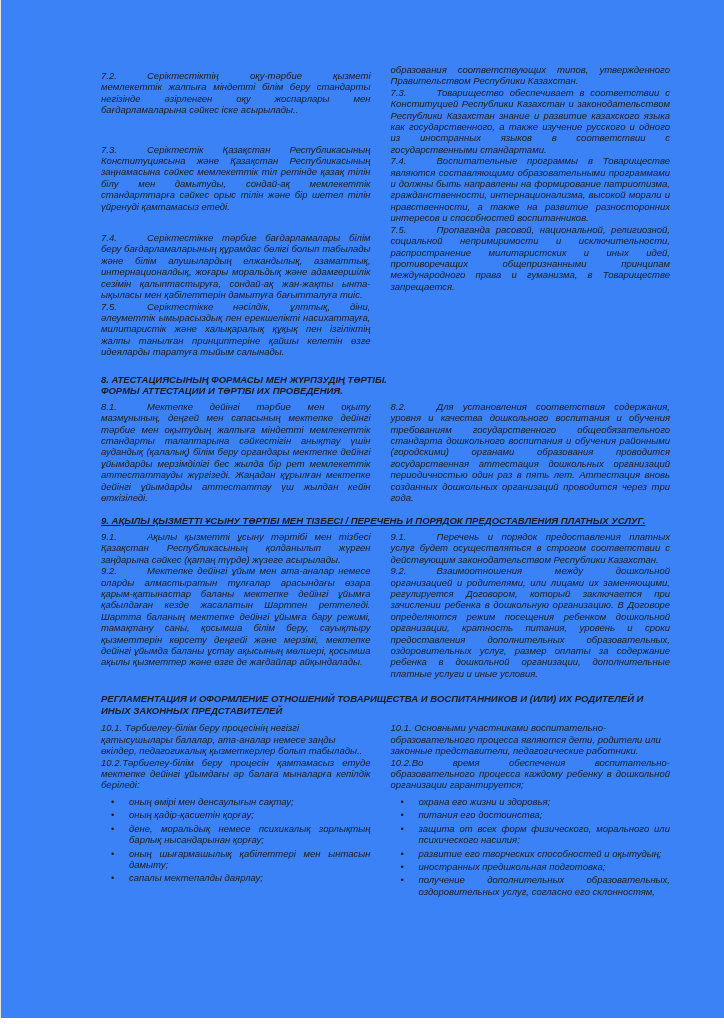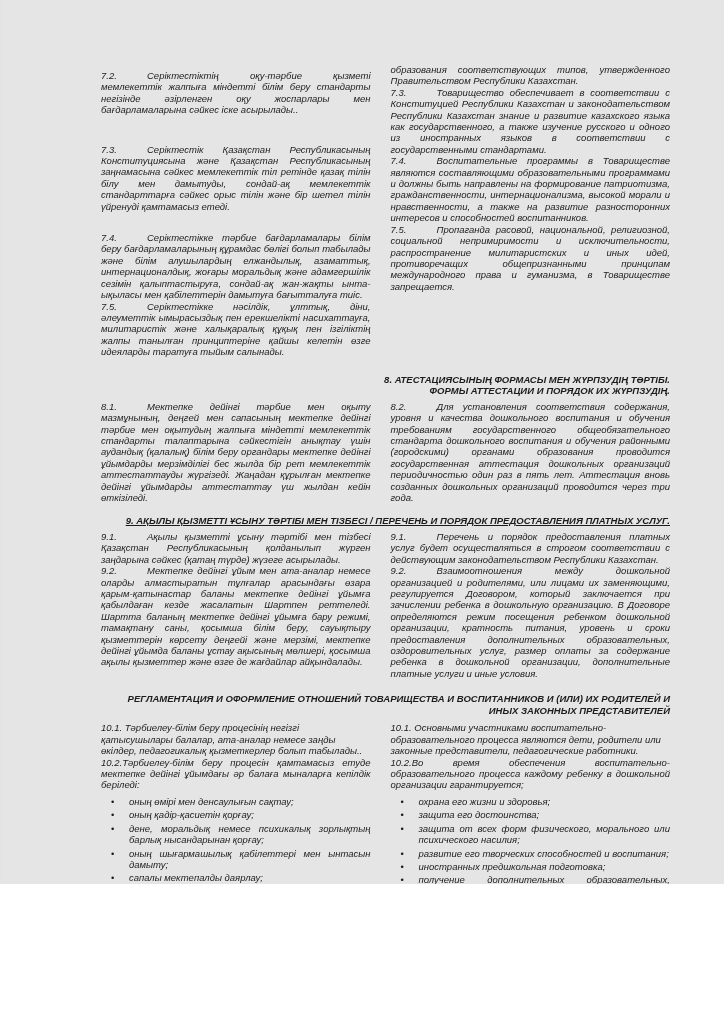--- a/index.html
+++ b/index.html
@@ -3,22 +3,22 @@
 <meta charset="utf-8">
 <style>
   html, body {
     margin: 0;
     padding: 0;
     background: #ffffff;
   }
   .page {
     position: relative;
     width: 724px;
-    height: 884px;
-    background: #e5e5e5;
+    height: 1018px;
+    background: #3b82f6;
     box-sizing: border-box;
     padding: 64px 54px 0 100px;
     font-family: "Liberation Sans", sans-serif;
     font-style: italic;
     font-size: 9.5px;
     line-height: 11.4px;
     color: #1c1c1c;
     overflow: hidden;
     border-left: 1px solid #e3e3e3;
   }
@@ -36,21 +36,21 @@
   .pnum {
     display: inline-block;
     min-width: 46px;
   }
   .mt6 { margin-top: 6px !important; }
   .mb28 { margin-bottom: 28px !important; }
   .mb20 { margin-bottom: 20px !important; }
   .heading {
     font-weight: bold;
     font-style: italic;
-    text-align: right;
+    text-align: left;
     font-size: 9.5px;
     line-height: 11.6px;
     margin: 0;
   }
   .heading-8 { margin: 16px 0 4px 0; }
   .heading-9 { margin: 12px 0 4px 0; text-decoration: underline; }
   .heading-10 { margin: 14px 0 6px 0; }
   .bullets {
     margin-top: 5px;
   }
@@ -83,21 +83,21 @@
     <div class="col-r">
       <p class="para justify"><span>образования соответствующих типов, утвержденного Правительством Республики Казахстан.</span></p>
       <p class="para justify"><span class="pnum">7.3.</span><span>Товарищество обеспечивает в соответствии с Конституцией Республики Казахстан и законодательством Республики Казахстан знание и развитие казахского языка как государственного, а также изучение русского и одного из иностранных языков в соответствии с государственными стандартами.</span></p>
       <p class="para justify"><span class="pnum">7.4.</span><span>Воспитательные программы в Товариществе являются составляющими образовательными программами и должны быть направлены на формирование патриотизма, гражданственности, интернационализма, высокой морали и нравственности, а также на развитие разносторонних интересов и способностей воспитанников.</span></p>
       <p class="para justify"><span class="pnum">7.5.</span><span>Пропаганда расовой, национальной, религиозной, социальной непримиримости и исключительности, распространение милитаристских и иных идей, противоречащих общепризнанными принципам международного права и гуманизма, в Товариществе запрещается.</span></p>
     </div>
   </div>
 
   <div class="heading heading-8">
     <div>8. АТЕСТАЦИЯСЫНЫҢ ФОРМАСЫ МЕН ЖҮРПЗУДІҢ ТӘРТІБІ.</div>
-    <div>ФОРМЫ АТТЕСТАЦИИ И ПОРЯДОК ИХ ЖҮРПЗУДІҢ.</div>
+    <div>ФОРМЫ АТТЕСТАЦИИ И ТӘРТІБІ ИХ ПРОВЕДЕНИЯ.</div>
   </div>
 
   <div class="cols">
     <div class="col-l">
       <p class="para justify"><span class="pnum">8.1.</span><span>Мектепке дейінгі тәрбие мен оқыту мазмұнының, деңгей мен сапасының мектепке дейінгі тәрбие мен оқытудың жалпыға міндетті мемлекеттік стандарты талаптарына сәйкестігін анықтау үшін аудандық (қалалық) білім беру органдары мектепке дейінгі ұйымдарды мерзімділігі бес жылда бір рет мемлекеттік аттестаттауды жүргізеді. Жаңадан құрылған мектепке дейінгі ұйымдарды аттестаттау үш жылдан кейін өткізіледі.</span></p>
     </div>
     <div class="col-r">
       <p class="para justify"><span class="pnum">8.2.</span><span>Для установления соответствия содержания, уровня и качества дошкольного воспитания и обучения требованиям государственного общеобязательного стандарта дошкольного воспитания и обучения районными (городскими) органами образования проводится государственная аттестация дошкольных организаций периодичностью один раз в пять лет. Аттестация вновь созданных дошкольных организаций проводится через три года.</span></p>
     </div>
   </div>
@@ -151,29 +151,29 @@
     <div class="col-r">
       <p class="para">10.1. Основными участниками воспитательно-образовательного процесса являются дети, родители или законные представители, педагогические работники.</p>
       <p class="para justify">10.2.Во время обеспечения воспитательно-образовательного процесса каждому ребенку в дошкольной организации гарантируется;</p>
       <div class="bullets">
         <div class="bullet">
             <span class="dot">•</span>
             <span class="btext">охрана его жизни и здоровья;</span>
           </div>
         <div class="bullet">
             <span class="dot">•</span>
-            <span class="btext">защита его достоинства;</span>
+            <span class="btext">питания его достоинства;</span>
           </div>
         <div class="bullet">
             <span class="dot">•</span>
             <span class="btext">защита от всех форм физического, морального или психического насилия;</span>
           </div>
         <div class="bullet">
             <span class="dot">•</span>
-            <span class="btext">развитие его творческих способностей и воспитания;</span>
+            <span class="btext">развитие его творческих способностей и оқытудың;</span>
           </div>
         <div class="bullet">
             <span class="dot">•</span>
             <span class="btext">иностранных предшкольная подготовка;</span>
           </div>
         <div class="bullet">
             <span class="dot">•</span>
             <span class="btext">получение дополнительных образовательных, оздоровительных услуг, согласно его склонностям,</span>
           </div>
       </div>

